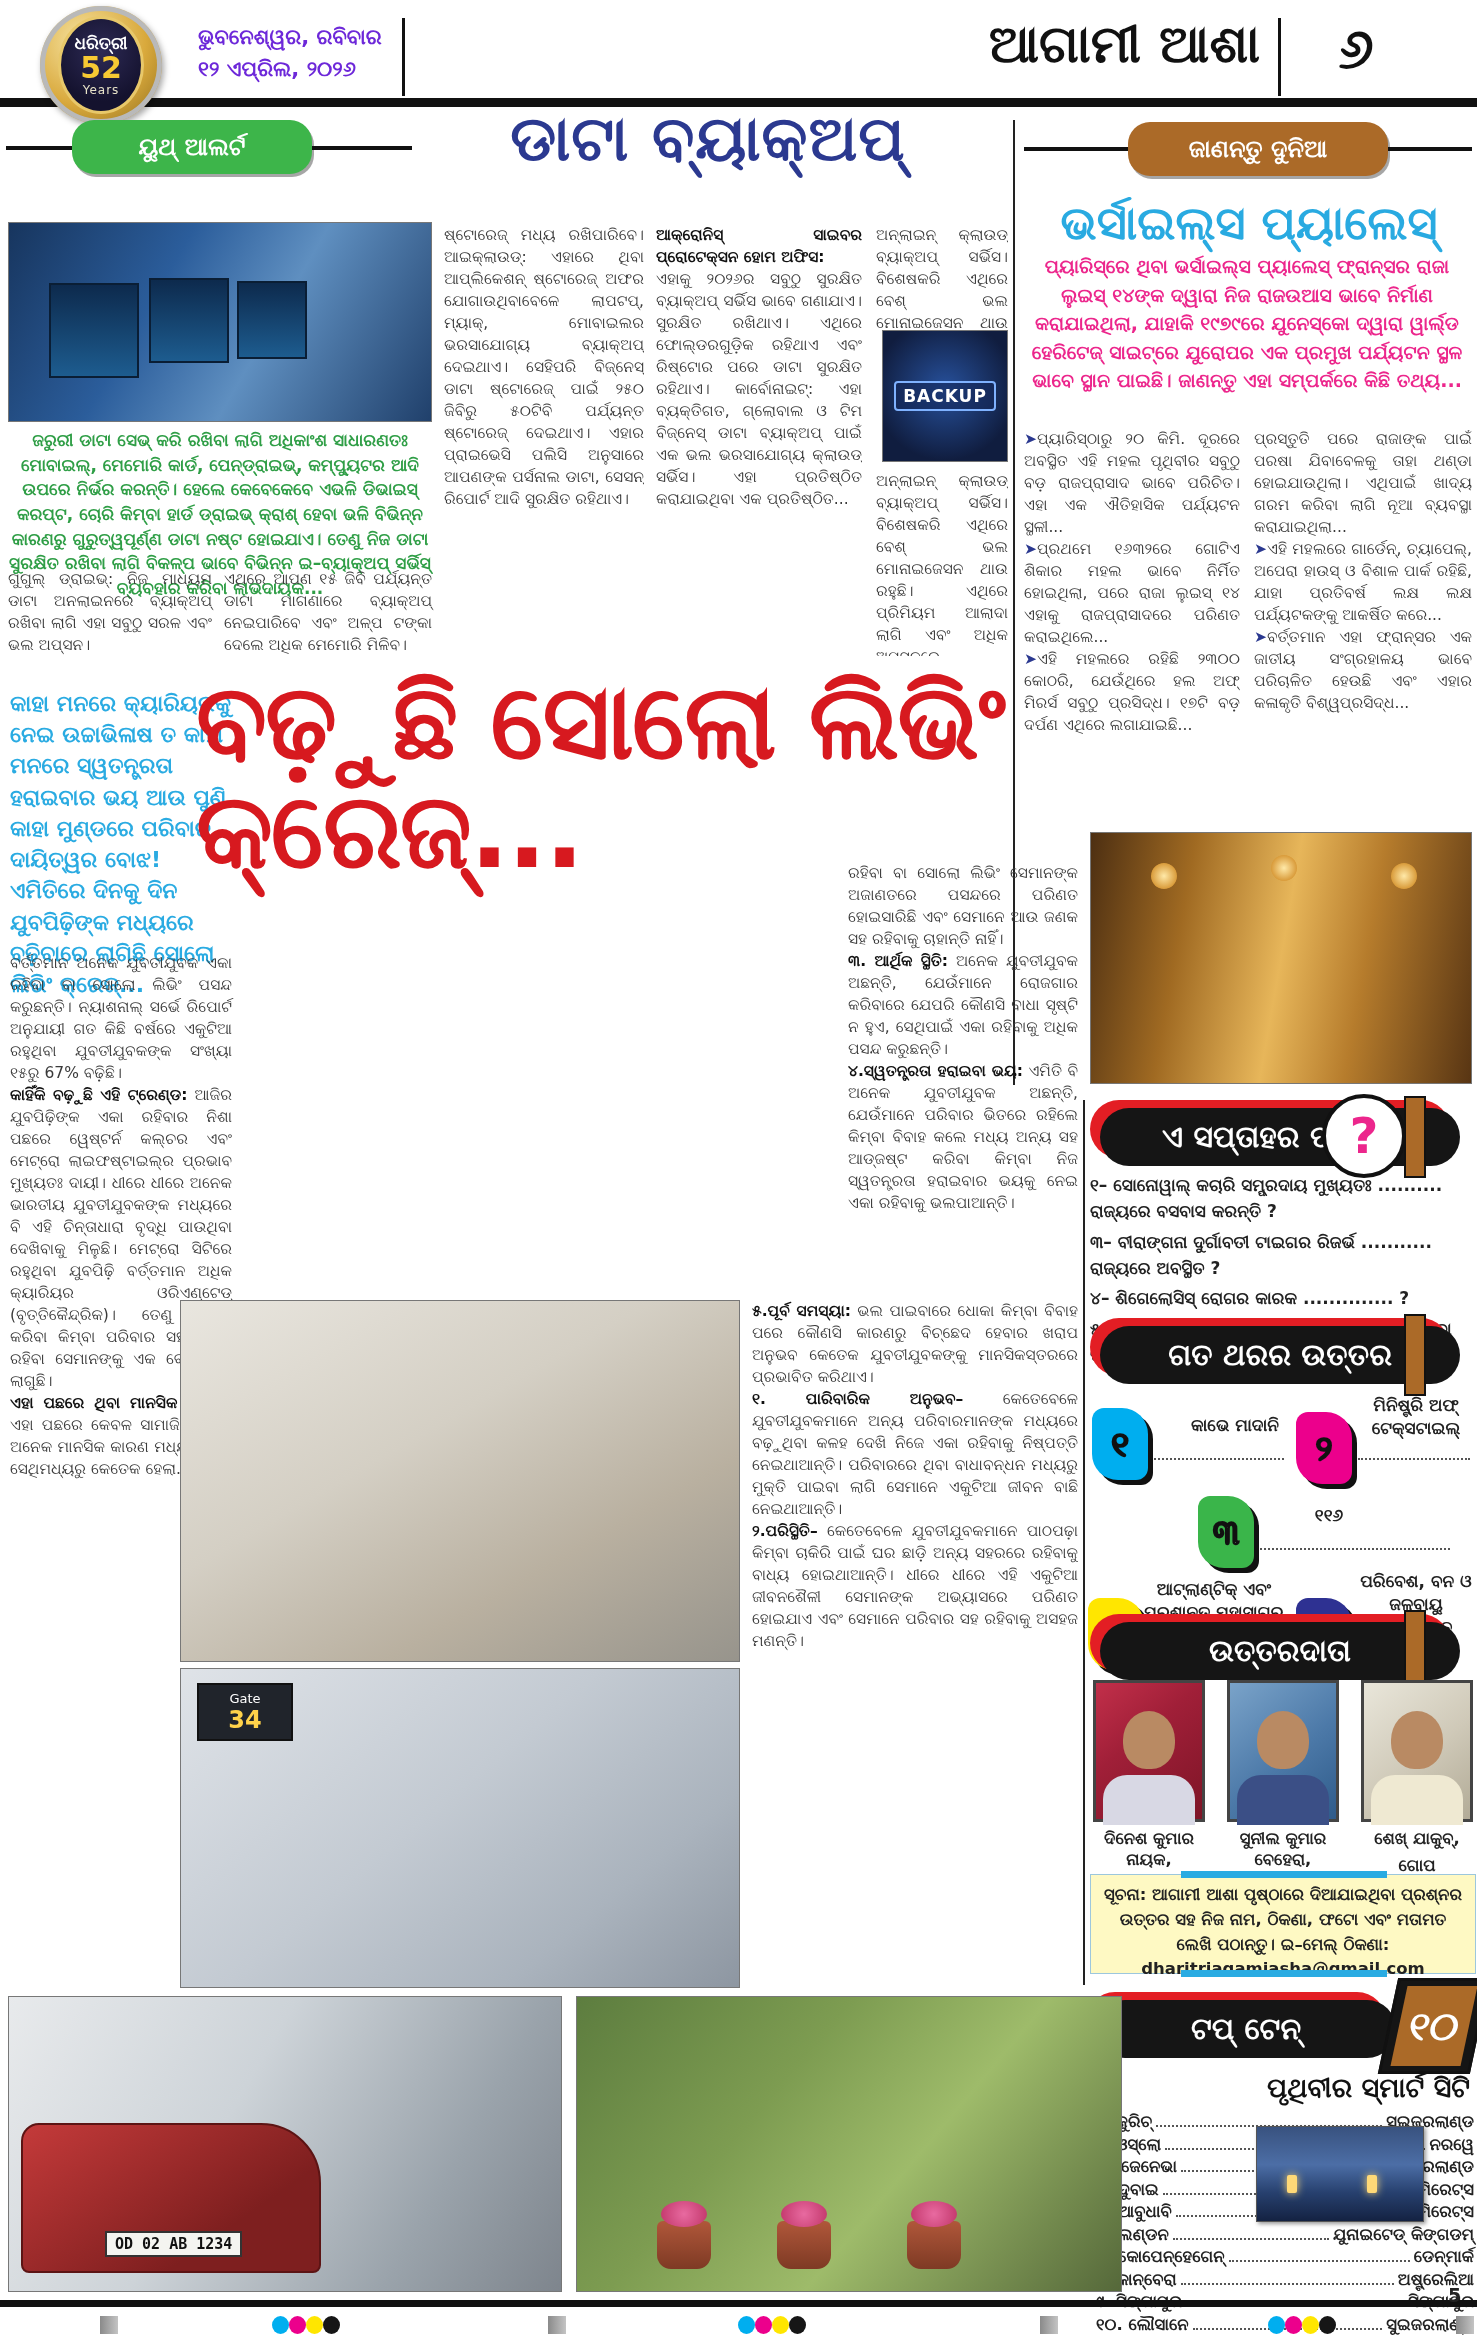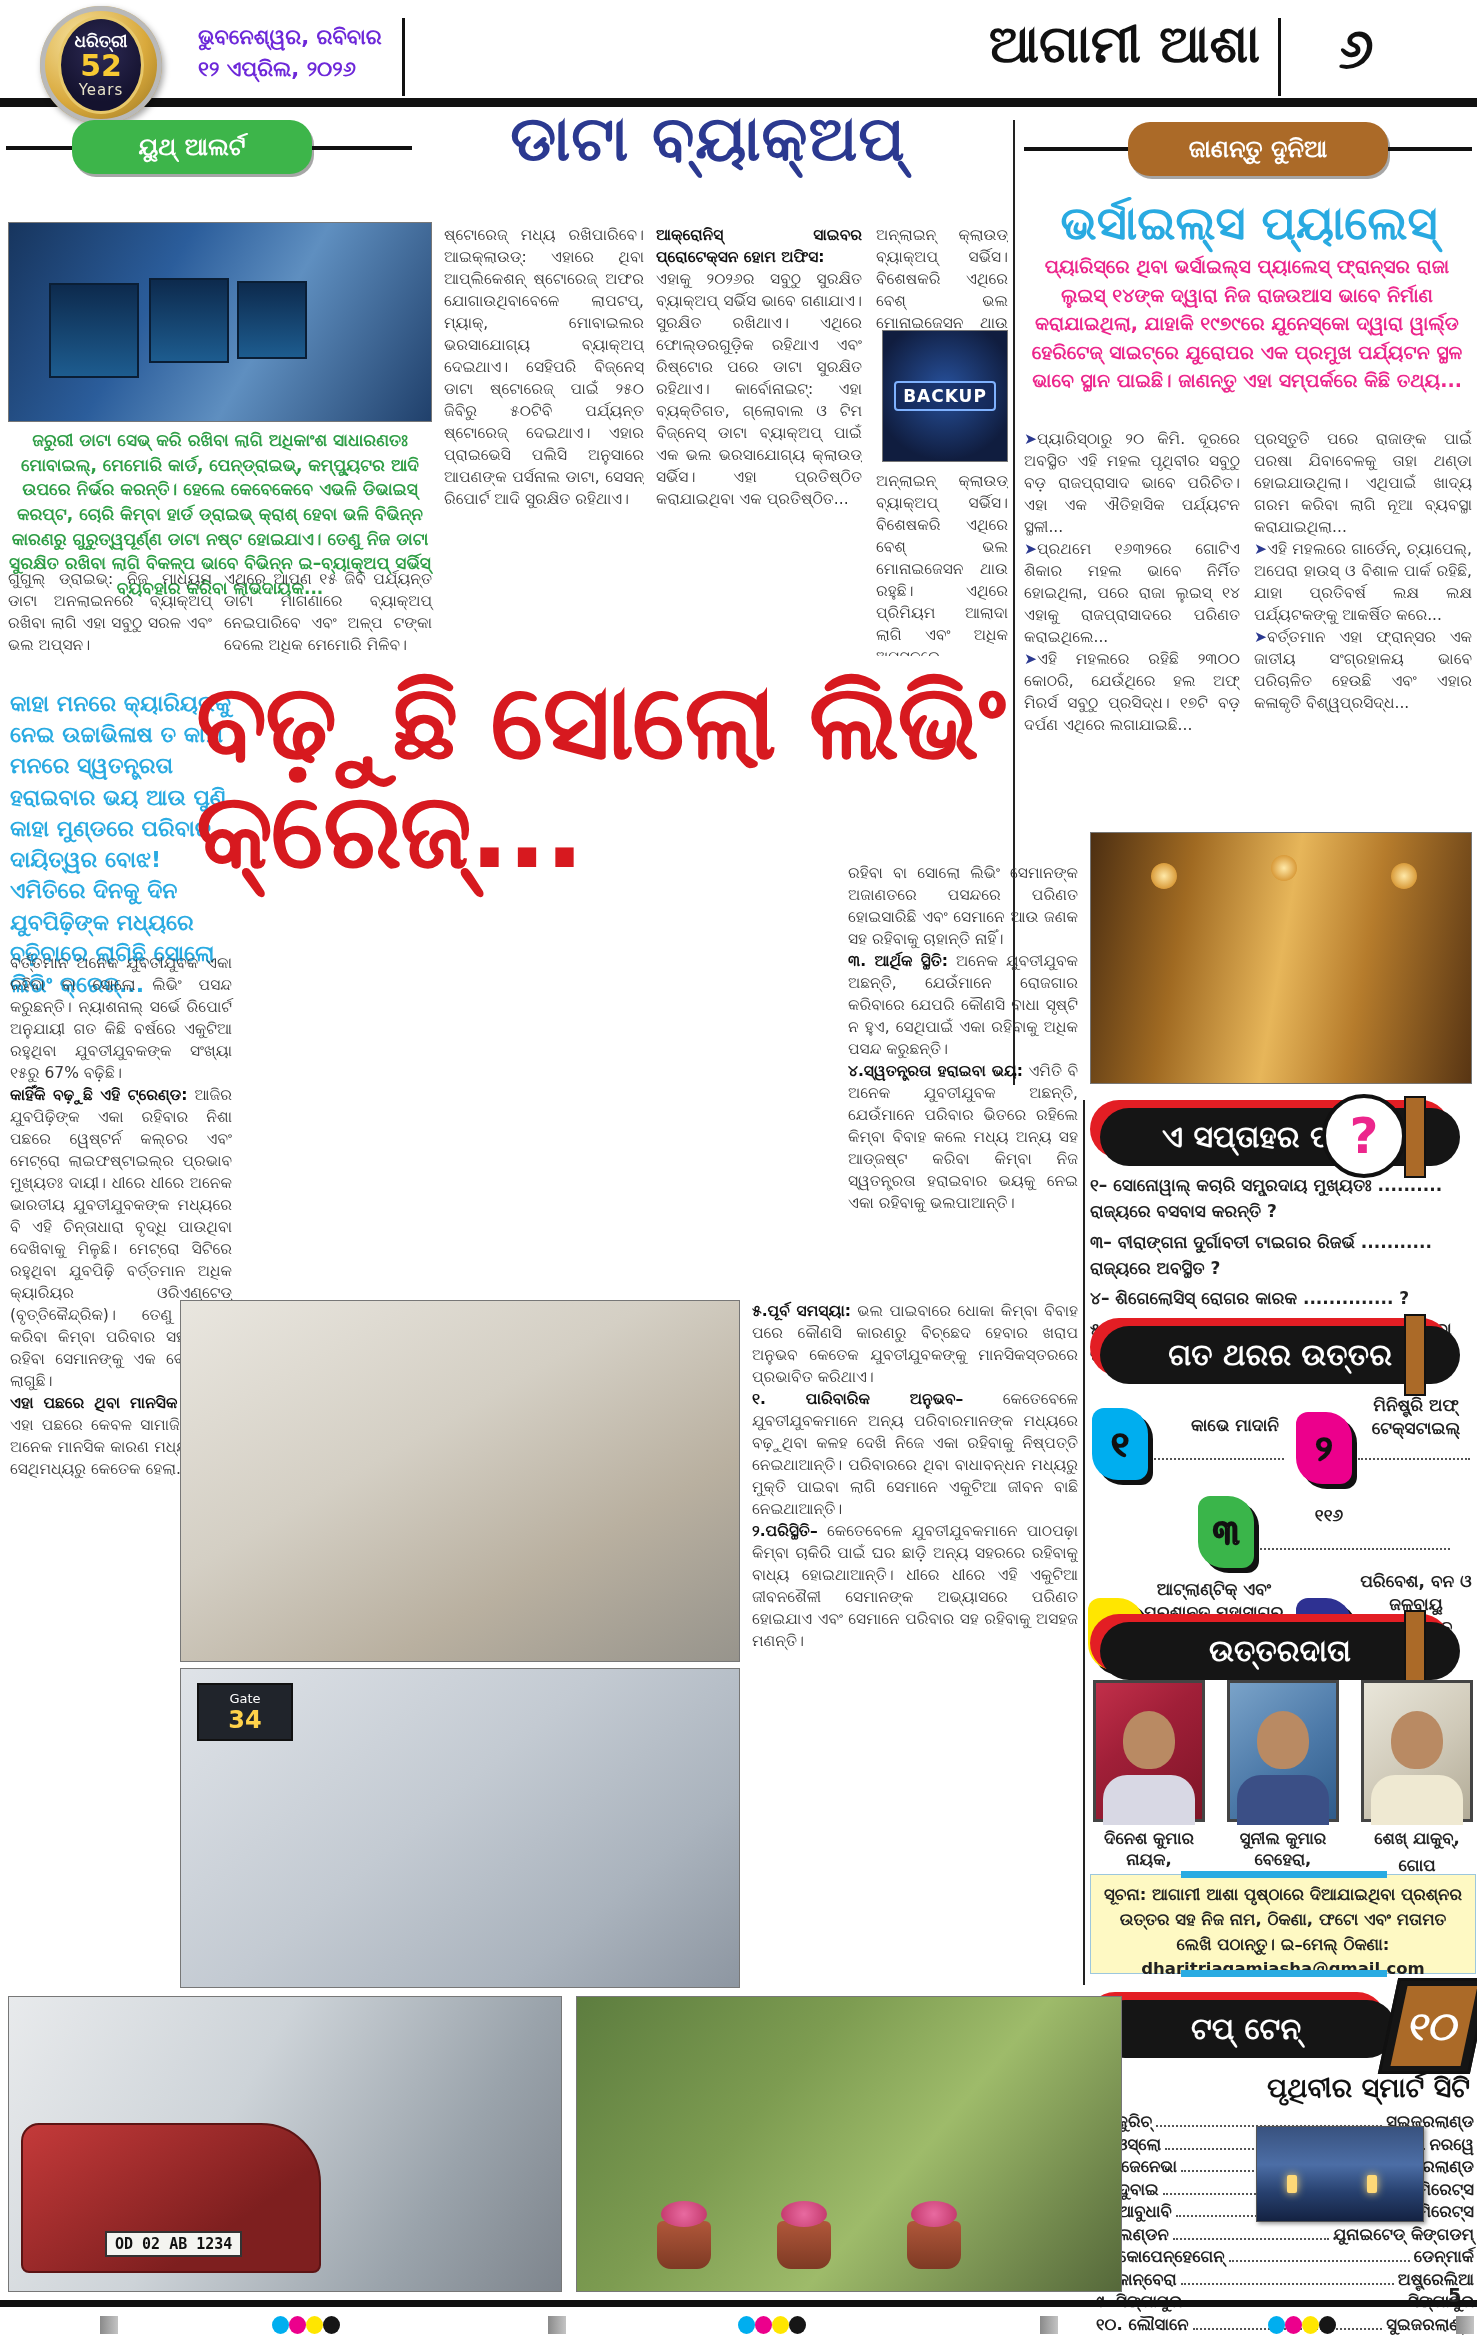--- a/index.html
+++ b/index.html
@@ -19,21 +19,21 @@
     box-shadow:0 0 0 5px #b9b9b9 inset, 2px 3px 6px rgba(0,0,0,.35);
   }
   .logo-center {
     position:absolute; left:36px; top:10px; width:86px; height:98px; border-radius:50%;
     background:radial-gradient(circle at 50% 35%, #2d2a55, #14122e 70%);
     display:flex; flex-direction:column; align-items:center; justify-content:center;
     border:3px solid #e8c86a;
   }
   .logo-title { color:#fff; font-size:17px; font-weight:bold; }
   .logo-52 { color:#f7c933; font-size:30px; font-weight:bold; line-height:1; }
-  .logo-yearslbl { color:#e8e3c9; font-size:15px; letter-spacing:1px; }
+  .logo-yearslbl { color:#e8e3c9; font-size:12px; letter-spacing:1px; }
   .dateline { left:198px; top:22px; width:200px; font-weight:bold; font-size:21px; color:#6d28d9; line-height:1.5; }
   .head-v1 { left:402px; top:18px; width:3px; height:78px; background:#111; }
   .page-title { left:690px; top:14px; width:570px; text-align:right; font-size:52px; font-weight:bold; color:#111; }
   .head-v2 { left:1278px; top:18px; width:3px; height:78px; background:#111; }
   .page-num-odia { left:1296px; top:16px; width:120px; font-size:56px; font-weight:bold; color:#111; text-align:center; }
   .head-rule { left:0; top:98px; width:1477px; height:9px; background:#111; }
 
   
   .vrule-a { left:1013px; top:120px; width:2px; height:965px; background:#222; }
   .vrule-b { left:1083px; top:1100px; width:2px; height:885px; background:#222; }

